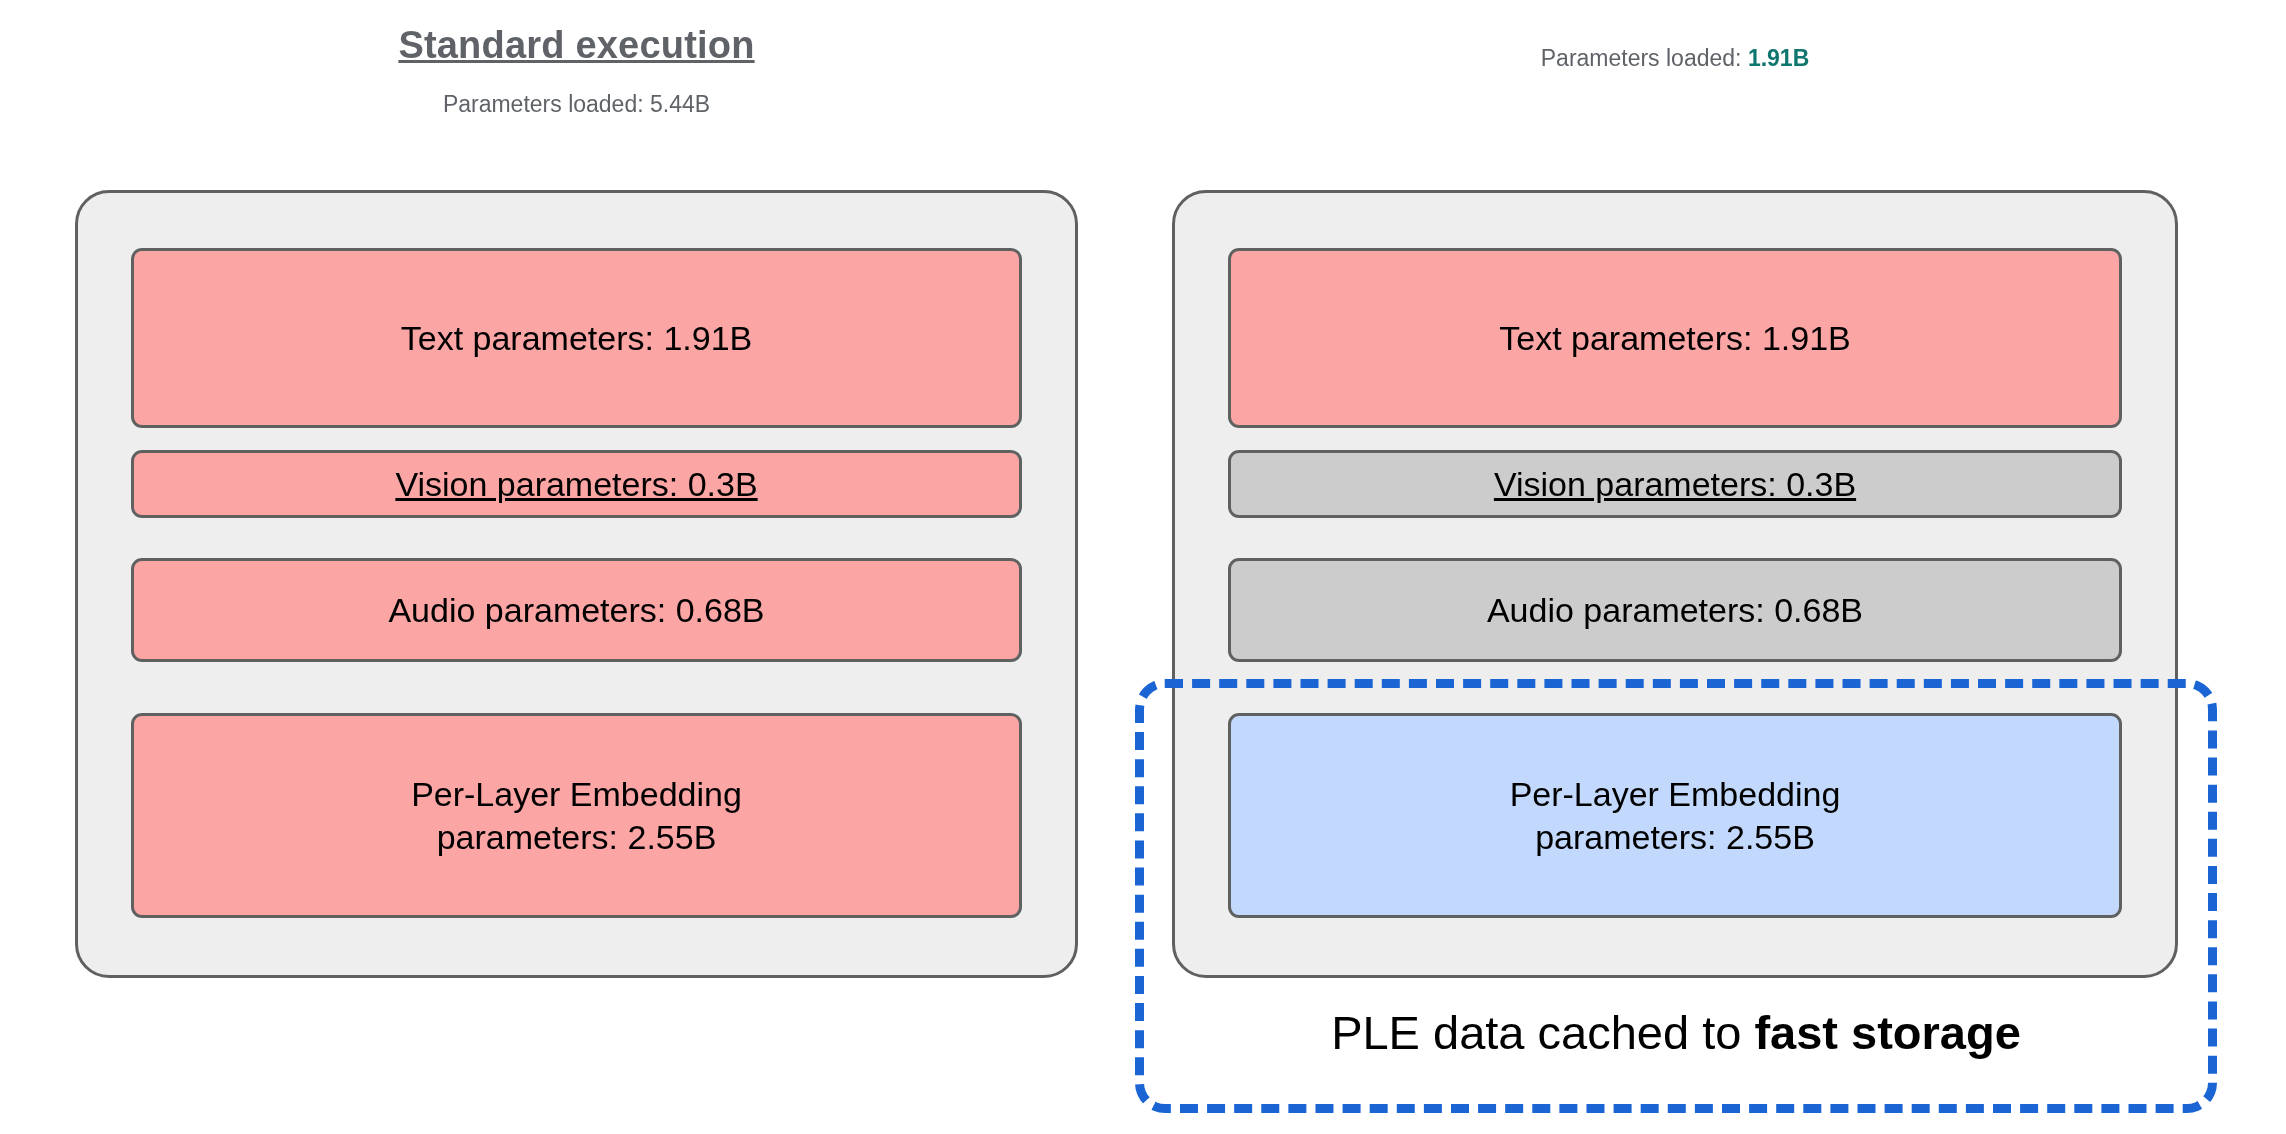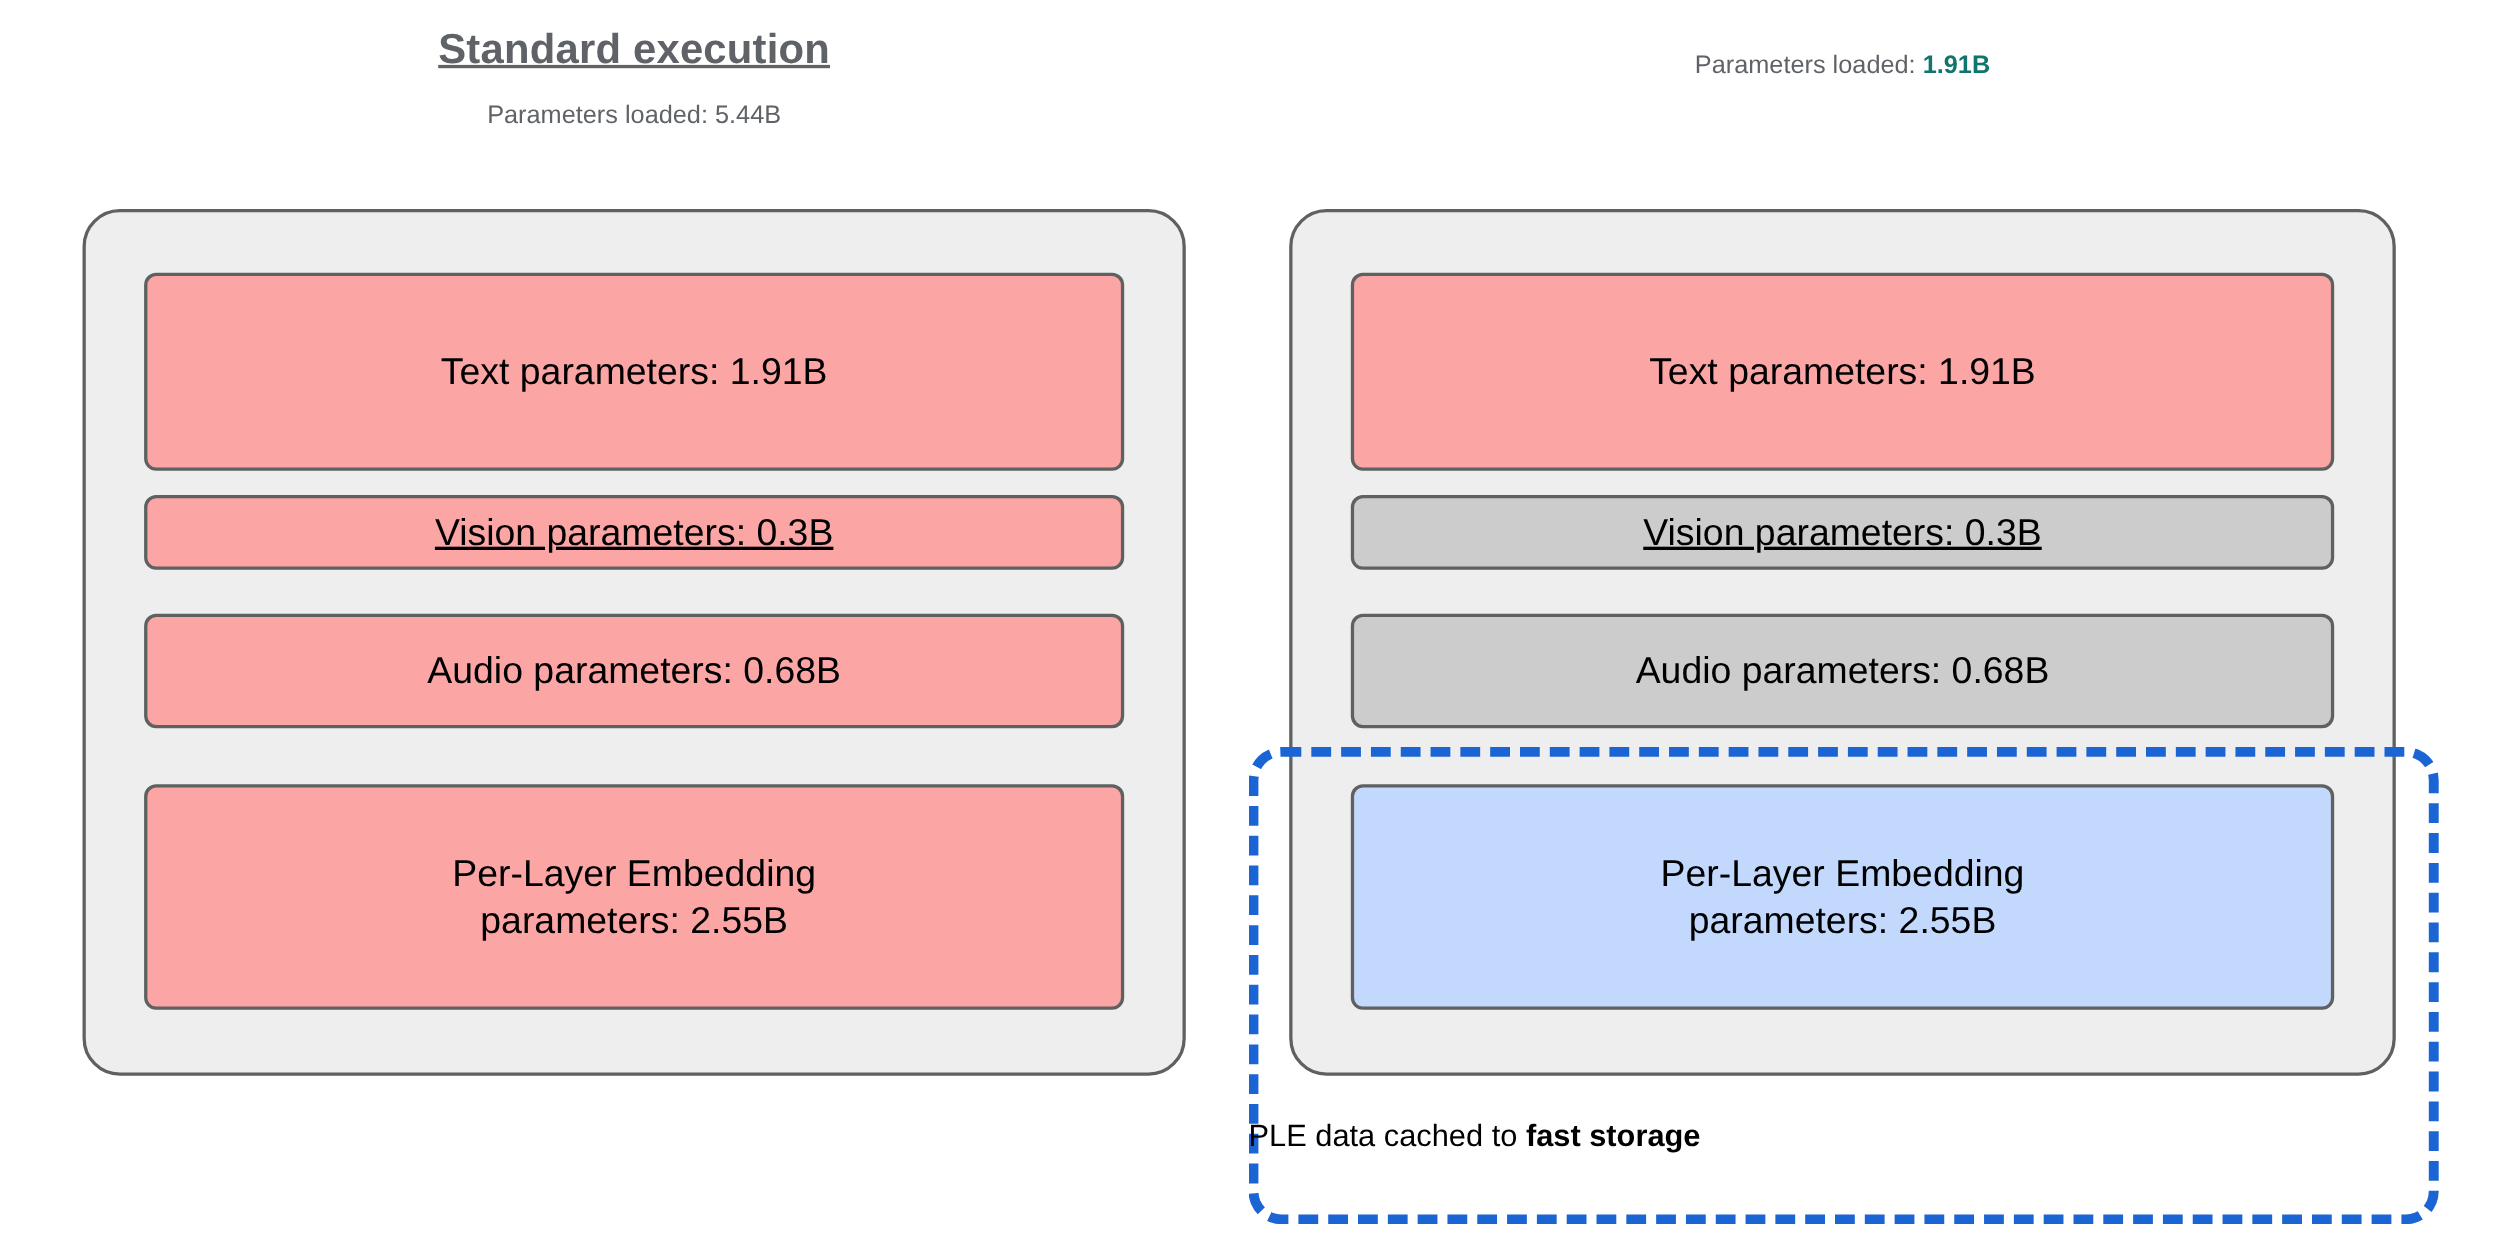--- a/index.html
+++ b/index.html
@@ -92,22 +92,22 @@
     height: 434px;
     border: 9px dashed #1a64d4;
     border-radius: 30px;
     pointer-events: none;
   }
   .cache-caption {
     position: absolute;
     left: 1135px;
     top: 1010px;
     width: 1082px;
-    text-align: left;
-    font-size: 28px;
+    text-align: center;
+    font-size: 47px;
     line-height: 46px;
     color: #000000;
     white-space: nowrap;
   }
   .cache-caption b { font-weight: bold; }
 </style>
 </head>
 <body>
 
 <div class="stage">

